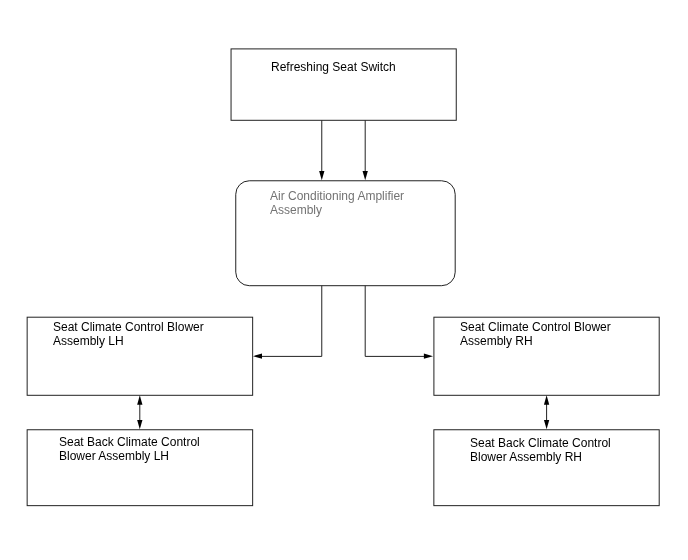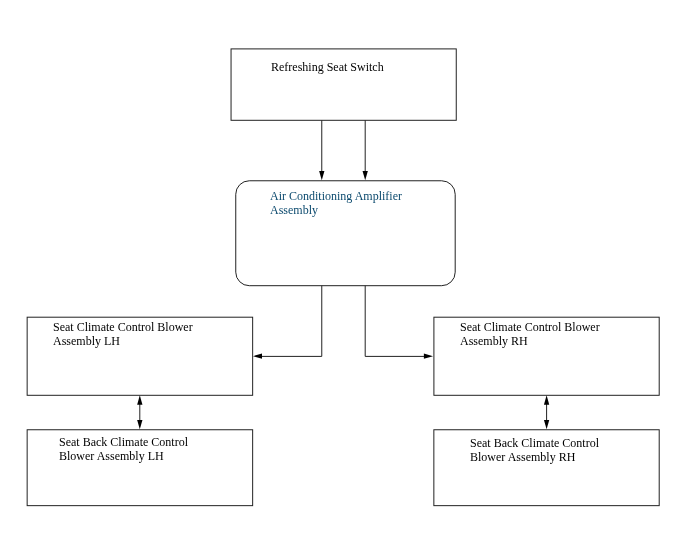--- a/index.html
+++ b/index.html
@@ -1,21 +1,21 @@
 <!DOCTYPE html>
 <html><head>
 <meta charset="utf-8">
 <style>
   html, body { margin:0; padding:0; }
   body { width:688px; height:560px; background:#ffffff;
          font-family:"Liberation Sans", sans-serif; overflow:hidden; }
   #stage { position:relative; width:688px; height:560px; background:#ffffff; }
   svg.diagram { position:absolute; left:0; top:0; width:688px; height:560px; }
   .node-label { position:absolute; transform:translateZ(0); font-size:12px;
-                line-height:14px; color:#000000; white-space:pre-line;font-family:Liberation Serif, serif; }
+                line-height:14px; color:#000000; white-space:pre-line; }
 </style>
 </head>
 <body style="background: rgb(255, 255, 255);">
 
 <div id="stage">
   <svg class="diagram" viewBox="0 0 688 560">
     <g id="node-shapes" fill="none" stroke-width="1" stroke="#222222">
         <rect x="231.05" y="48.9" width="225.2" height="71.4"></rect>
         <rect x="235.75" y="180.78" width="219.45" height="104.92" rx="13.5" ry="13.5"></rect>
         <rect x="27.15" y="317.2" width="225.5" height="78.1"></rect>
@@ -37,21 +37,21 @@
         <path d="M262 353.45 L262 358.85 L253 356.15 Z"></path>
         <path d="M423.9 353.45 L423.9 358.85 L433 356.15 Z"></path>
         <path d="M137.15 404.70 L142.45 404.70 L139.80 395.30 Z"></path>
         <path d="M137.15 419.90 L142.45 419.90 L139.80 429.30 Z"></path>
         <path d="M543.95 404.70 L549.25 404.70 L546.60 395.30 Z"></path>
         <path d="M543.95 419.90 L549.25 419.90 L546.60 429.30 Z"></path>
       </g>
   </svg>
   <div id="node-labels">
       <div class="node-label" style="left: 271px; top: 60px; color: rgb(0, 0, 0);">Refreshing Seat Switch</div>
-      <div class="node-label" style="left: 270px; top: 189px; color: #0c4a6e;">Air Conditioning Amplifier
+      <div class="node-label" style="left: 270px; top: 189px; color: #737373;">Air Conditioning Amplifier
 Assembly</div>
       <div class="node-label" style="left: 53px; top: 320px; color: rgb(0, 0, 0);">Seat Climate Control Blower
 Assembly LH</div>
       <div class="node-label" style="left: 460px; top: 320px; color: rgb(0, 0, 0);">Seat Climate Control Blower
 Assembly RH</div>
       <div class="node-label" style="left: 59px; top: 435px; color: rgb(0, 0, 0);">Seat Back Climate Control
 Blower Assembly LH</div>
       <div class="node-label" style="left: 470px; top: 436px; color: rgb(0, 0, 0);">Seat Back Climate Control
 Blower Assembly RH</div>
     </div>

